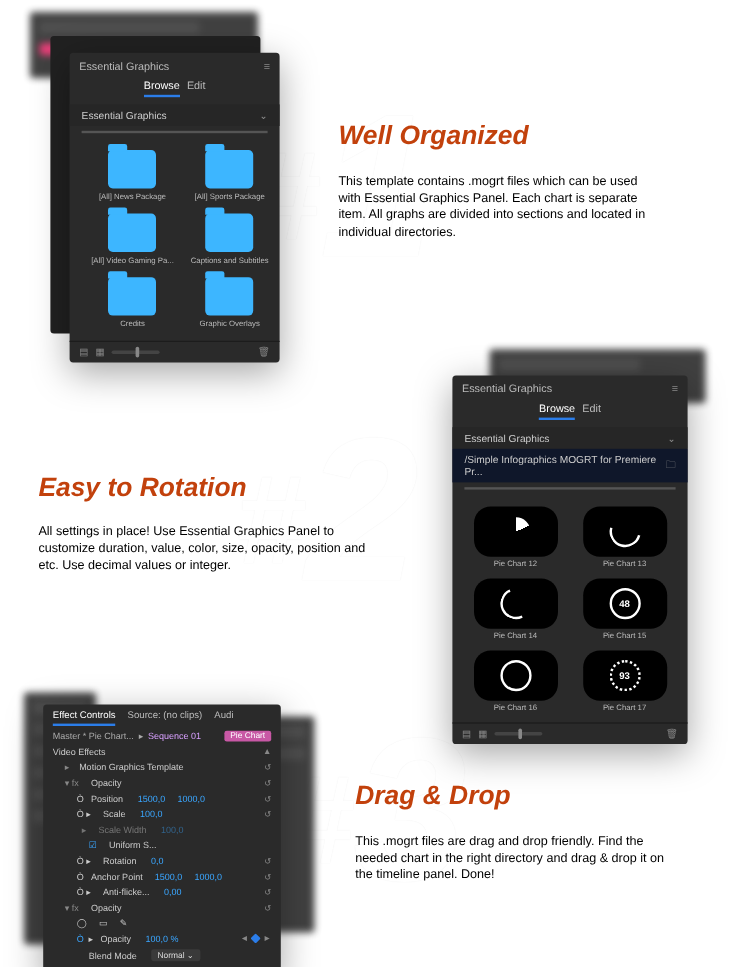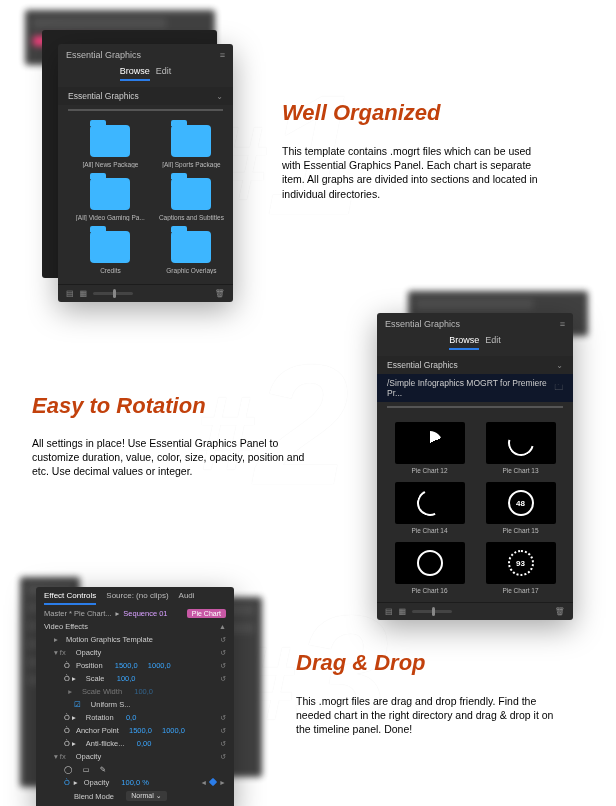--- a/index.html
+++ b/index.html
@@ -23,21 +23,21 @@
 .folders { display: grid; grid-template-columns: 1fr 1fr; gap: 10px 14px; padding: 8px 18px 10px; }
 .folder { display: flex; flex-direction: column; align-items: center; gap: 4px; }
 .folder-icon { width: 40px; height: 32px; background: #3db6ff; border-radius: 4px; position: relative; }
 .folder-icon::before { content: ''; position: absolute; top: -5px; left: 0; width: 16px; height: 6px; border-radius: 2px 2px 0 0; background: #3db6ff; }
 .folder-label { font-size: 6.5px; color: #bbb; text-align: center; max-width: 72px; white-space: nowrap; overflow: hidden; text-overflow: ellipsis; }
 .panel-footer { display: flex; align-items: center; gap: 6px; padding: 4px 8px; border-top: 1px solid #1c1c1c; font-size: 8px; color: #888; }
 .panel-footer .spacer { flex: 1; }
 .vslider { height: 3px; background: #444; width: 40px; border-radius: 2px; position: relative; }
 .vslider::after { content: ''; position: absolute; left: 50%; top: -3px; width: 3px; height: 9px; background: #888; border-radius: 2px; }
 .thumbs { display: grid; grid-template-columns: 1fr 1fr; gap: 8px 10px; padding: 8px 12px; }
-.thumb { width: 70px; height: 42px; background: #000; border-radius: 2px; display: flex; align-items: center; justify-content: center; position: relative; }
+.thumb { width: 70px; height: 42px; background: #000; border-radius: 14px; display: flex; align-items: center; justify-content: center; position: relative; }
 .thumb-label { font-size: 6.5px; color: #bbb; text-align: center; margin-top: 3px; }
 .thumb-cell { display: flex; flex-direction: column; align-items: center; }
 .ring { width: 26px; height: 26px; border: 2px solid #fff; border-radius: 50%; display: flex; align-items: center; justify-content: center; color: #fff; font-size: 8px; font-weight: bold; }
 .ring.dotted { border-style: dotted; }
 .ring.half { border-top-color: transparent; border-right-color: transparent; transform: rotate(-30deg); }
 .ring.half span { transform: rotate(30deg); }
 .ring.q { border-color: transparent; border-left-color: #fff; border-bottom-color: #fff; transform: rotate(20deg); }
 .wedge { width: 24px; height: 24px; border-radius: 50%; background: conic-gradient(#fff 0 65deg, transparent 65deg 360deg); }
 .fx-header { display: flex; font-size: 8px; padding: 4px 8px 0; color: #bbb; gap: 10px; }
 .fx-header .active { color: #fff; border-bottom: 2px solid #2b7de9; padding-bottom: 3px; }

